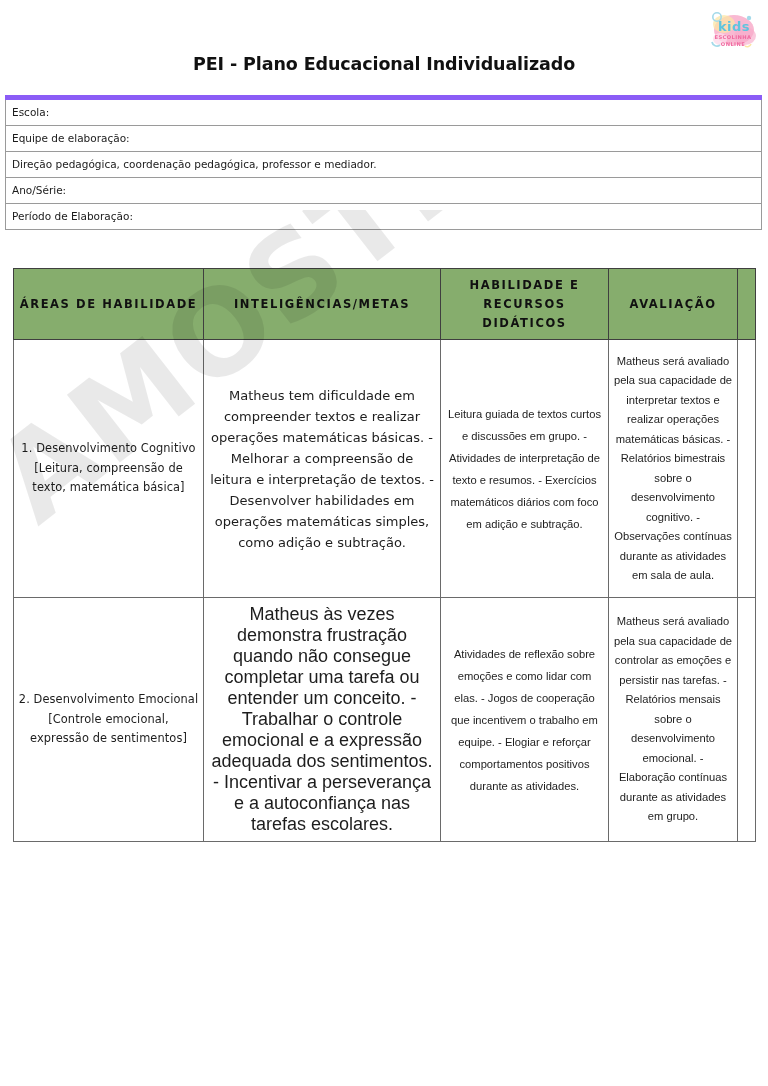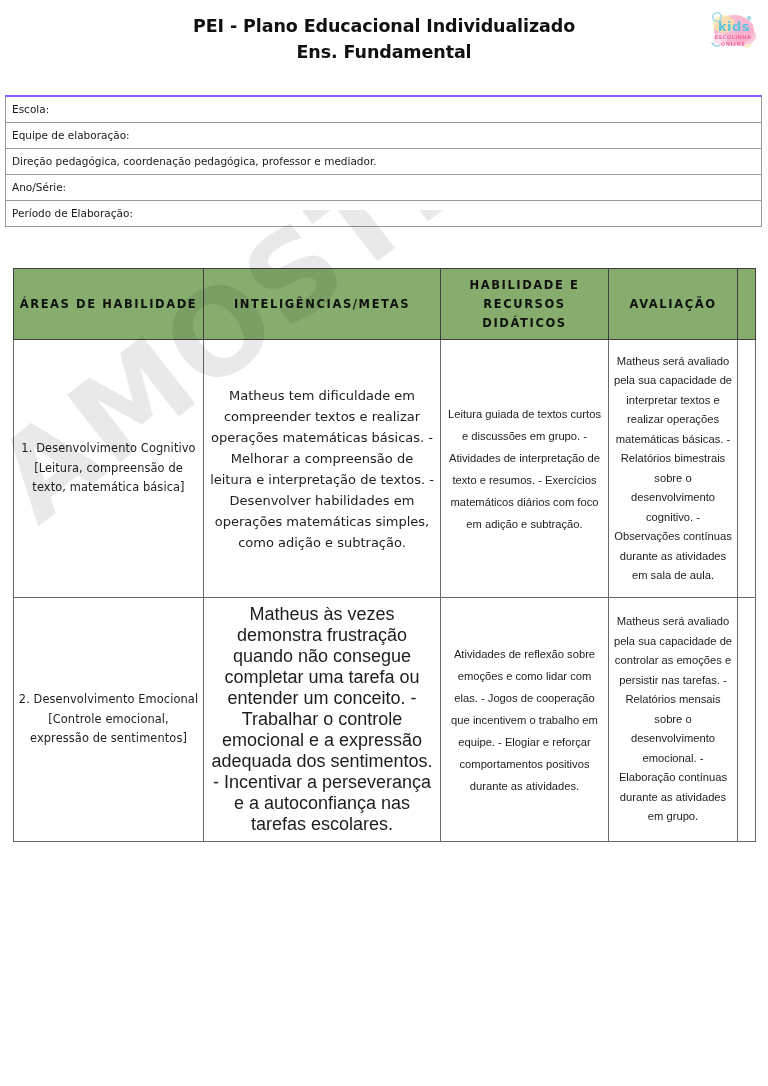--- a/index.html
+++ b/index.html
@@ -49,39 +49,39 @@
   }
   #title-block {
     text-align: center;
     font-family: "DejaVu Sans", sans-serif;
     font-weight: 700;
     font-size: 17.5px;
     line-height: 26px;
     color: #111111;
     letter-spacing: -0.1px;
   }
-  #title-line-1, #title-line-2 { display: block; }
+  #title-line-1, #title-line-2 { display: block; margin-top: 38px; }
 
   
   #brand-logo {
     position: absolute;
     right: 8px;
     top: 6px;
     width: 56px;
     height: 52px;
   }
   #brand-logo svg { display: block; }
 
   
   #form-fields {
     position: absolute;
     left: 5px;
     top: 95px;
     width: 757px;
-    border-top: 2px solid #8b5cf6;
+    border-top: 5px solid #8b5cf6;
     z-index: 2;
   }
   .form-row {
     border-left: 1px solid #9a9a9a;
     border-right: 1px solid #9a9a9a;
     border-bottom: 1px solid #9a9a9a;
     height: 26px;
     display: flex;
     align-items: center;
     box-sizing: border-box;

